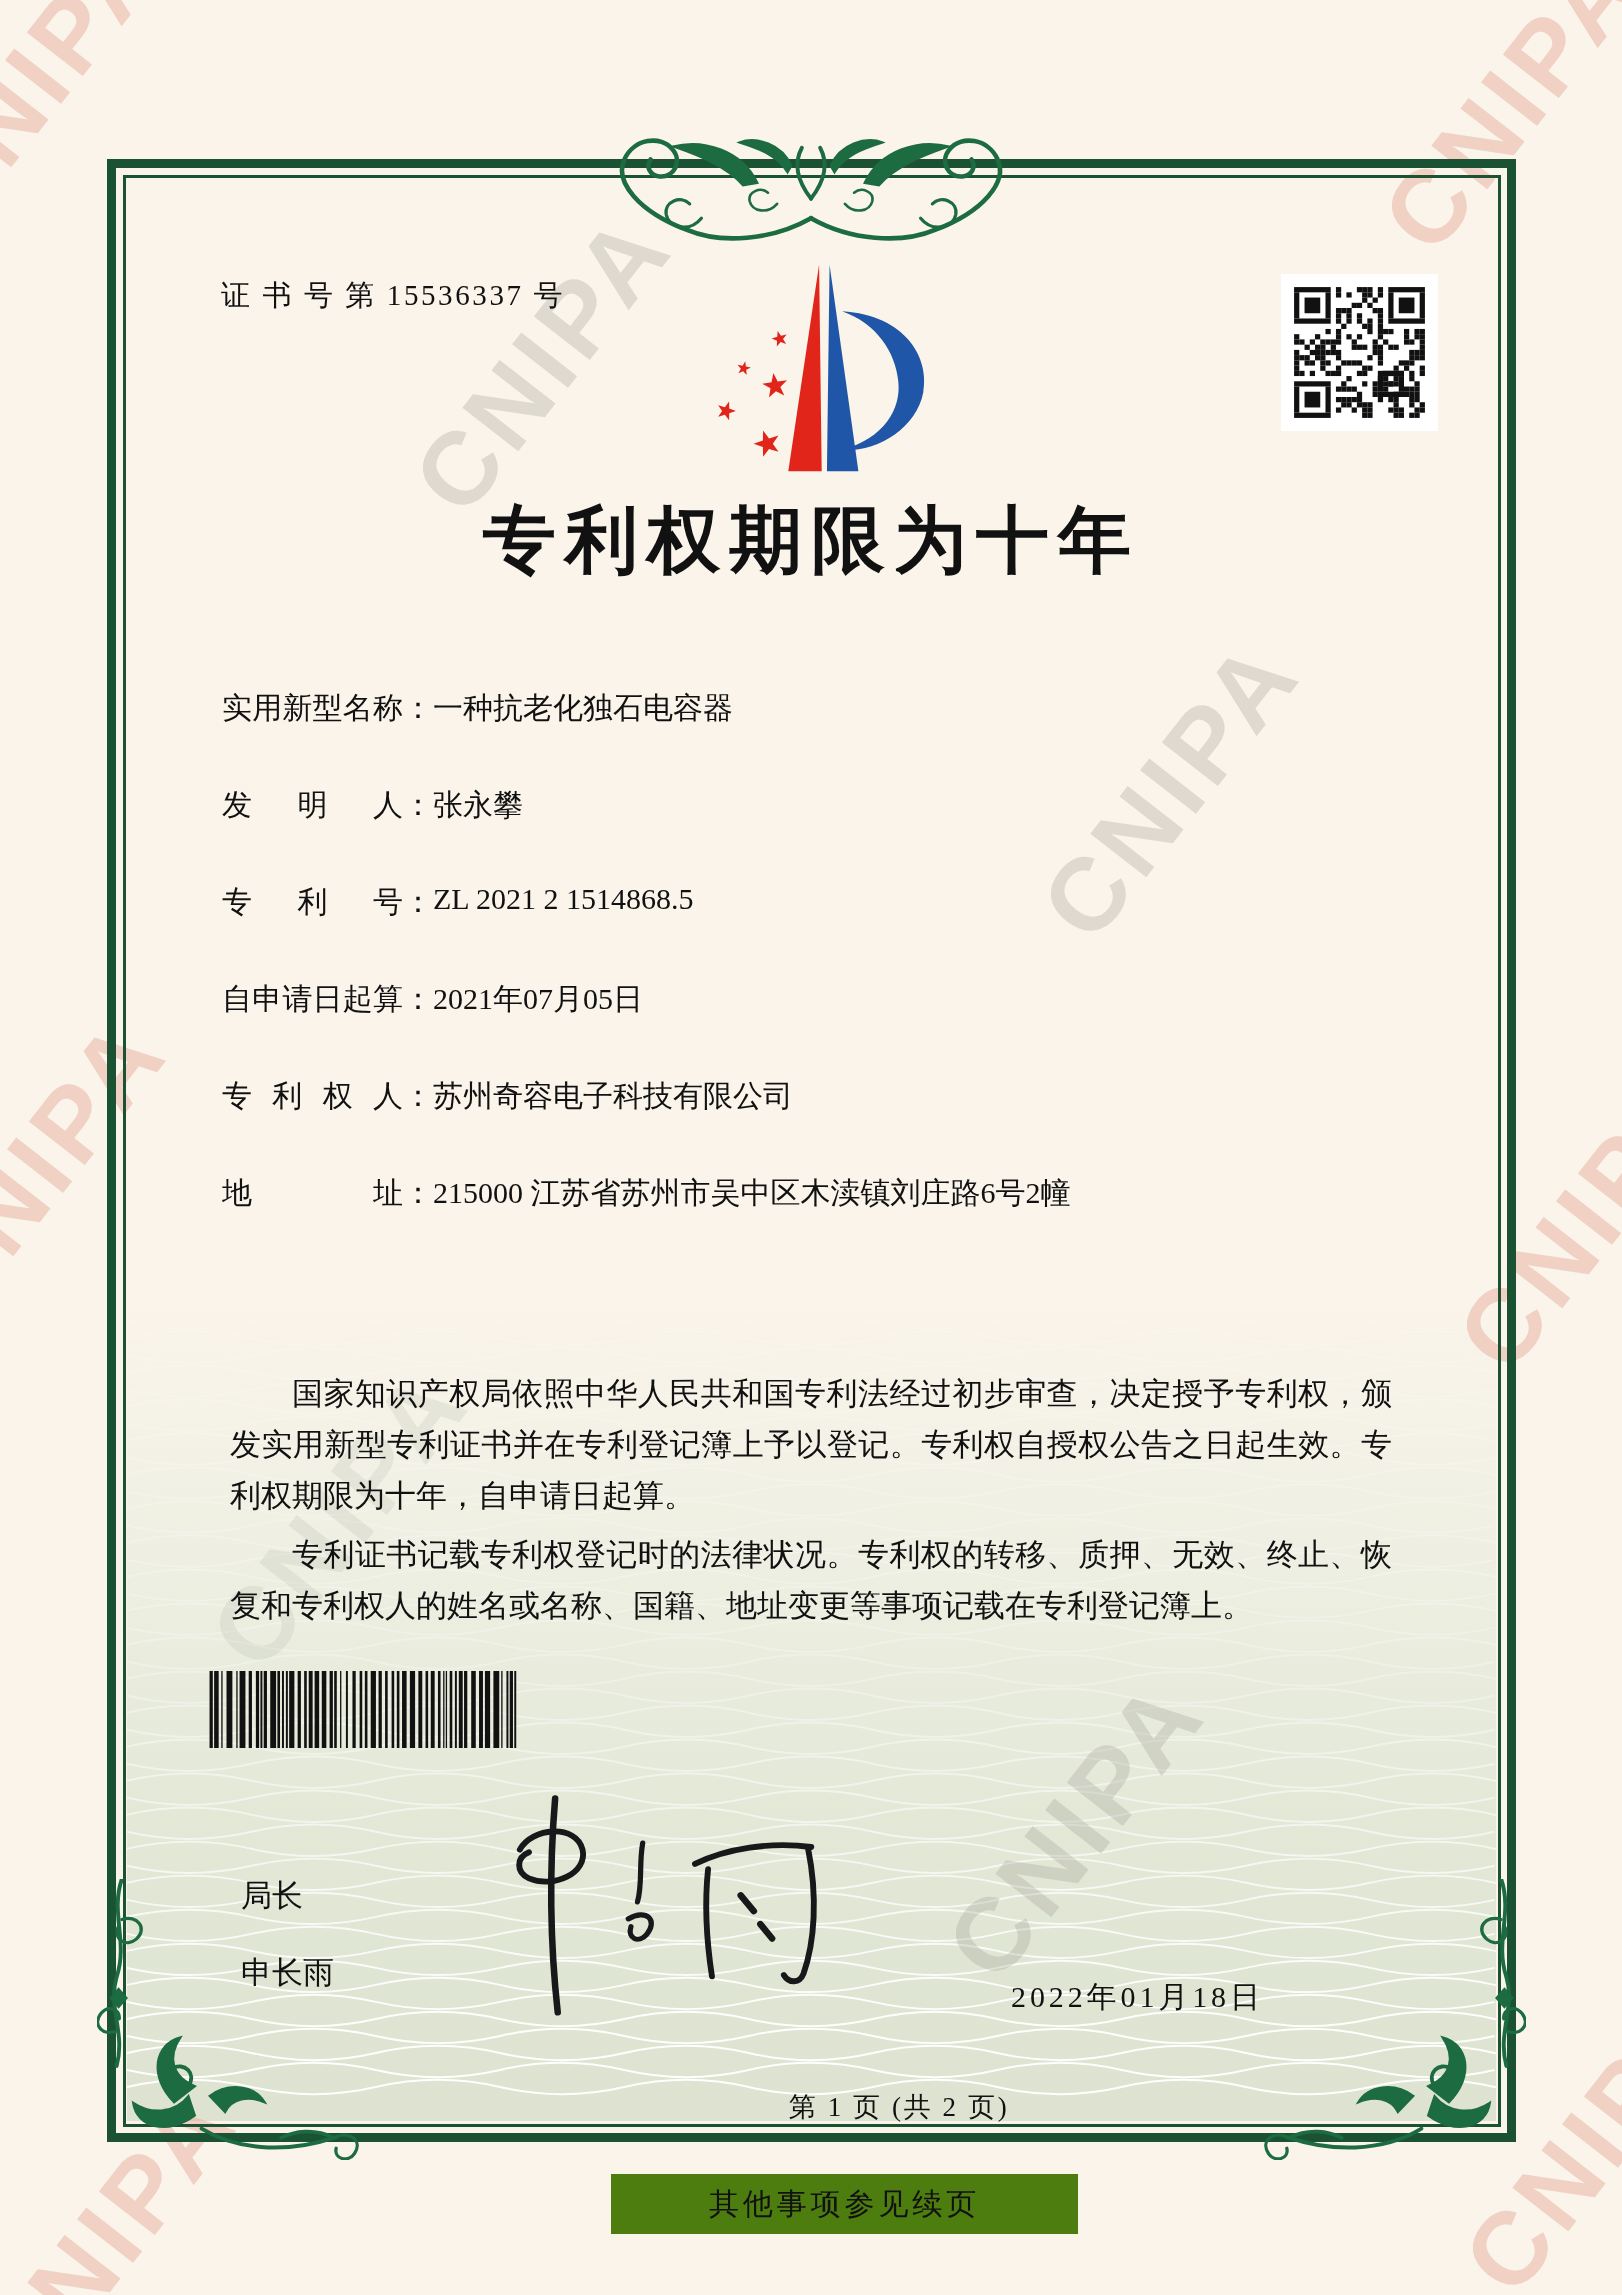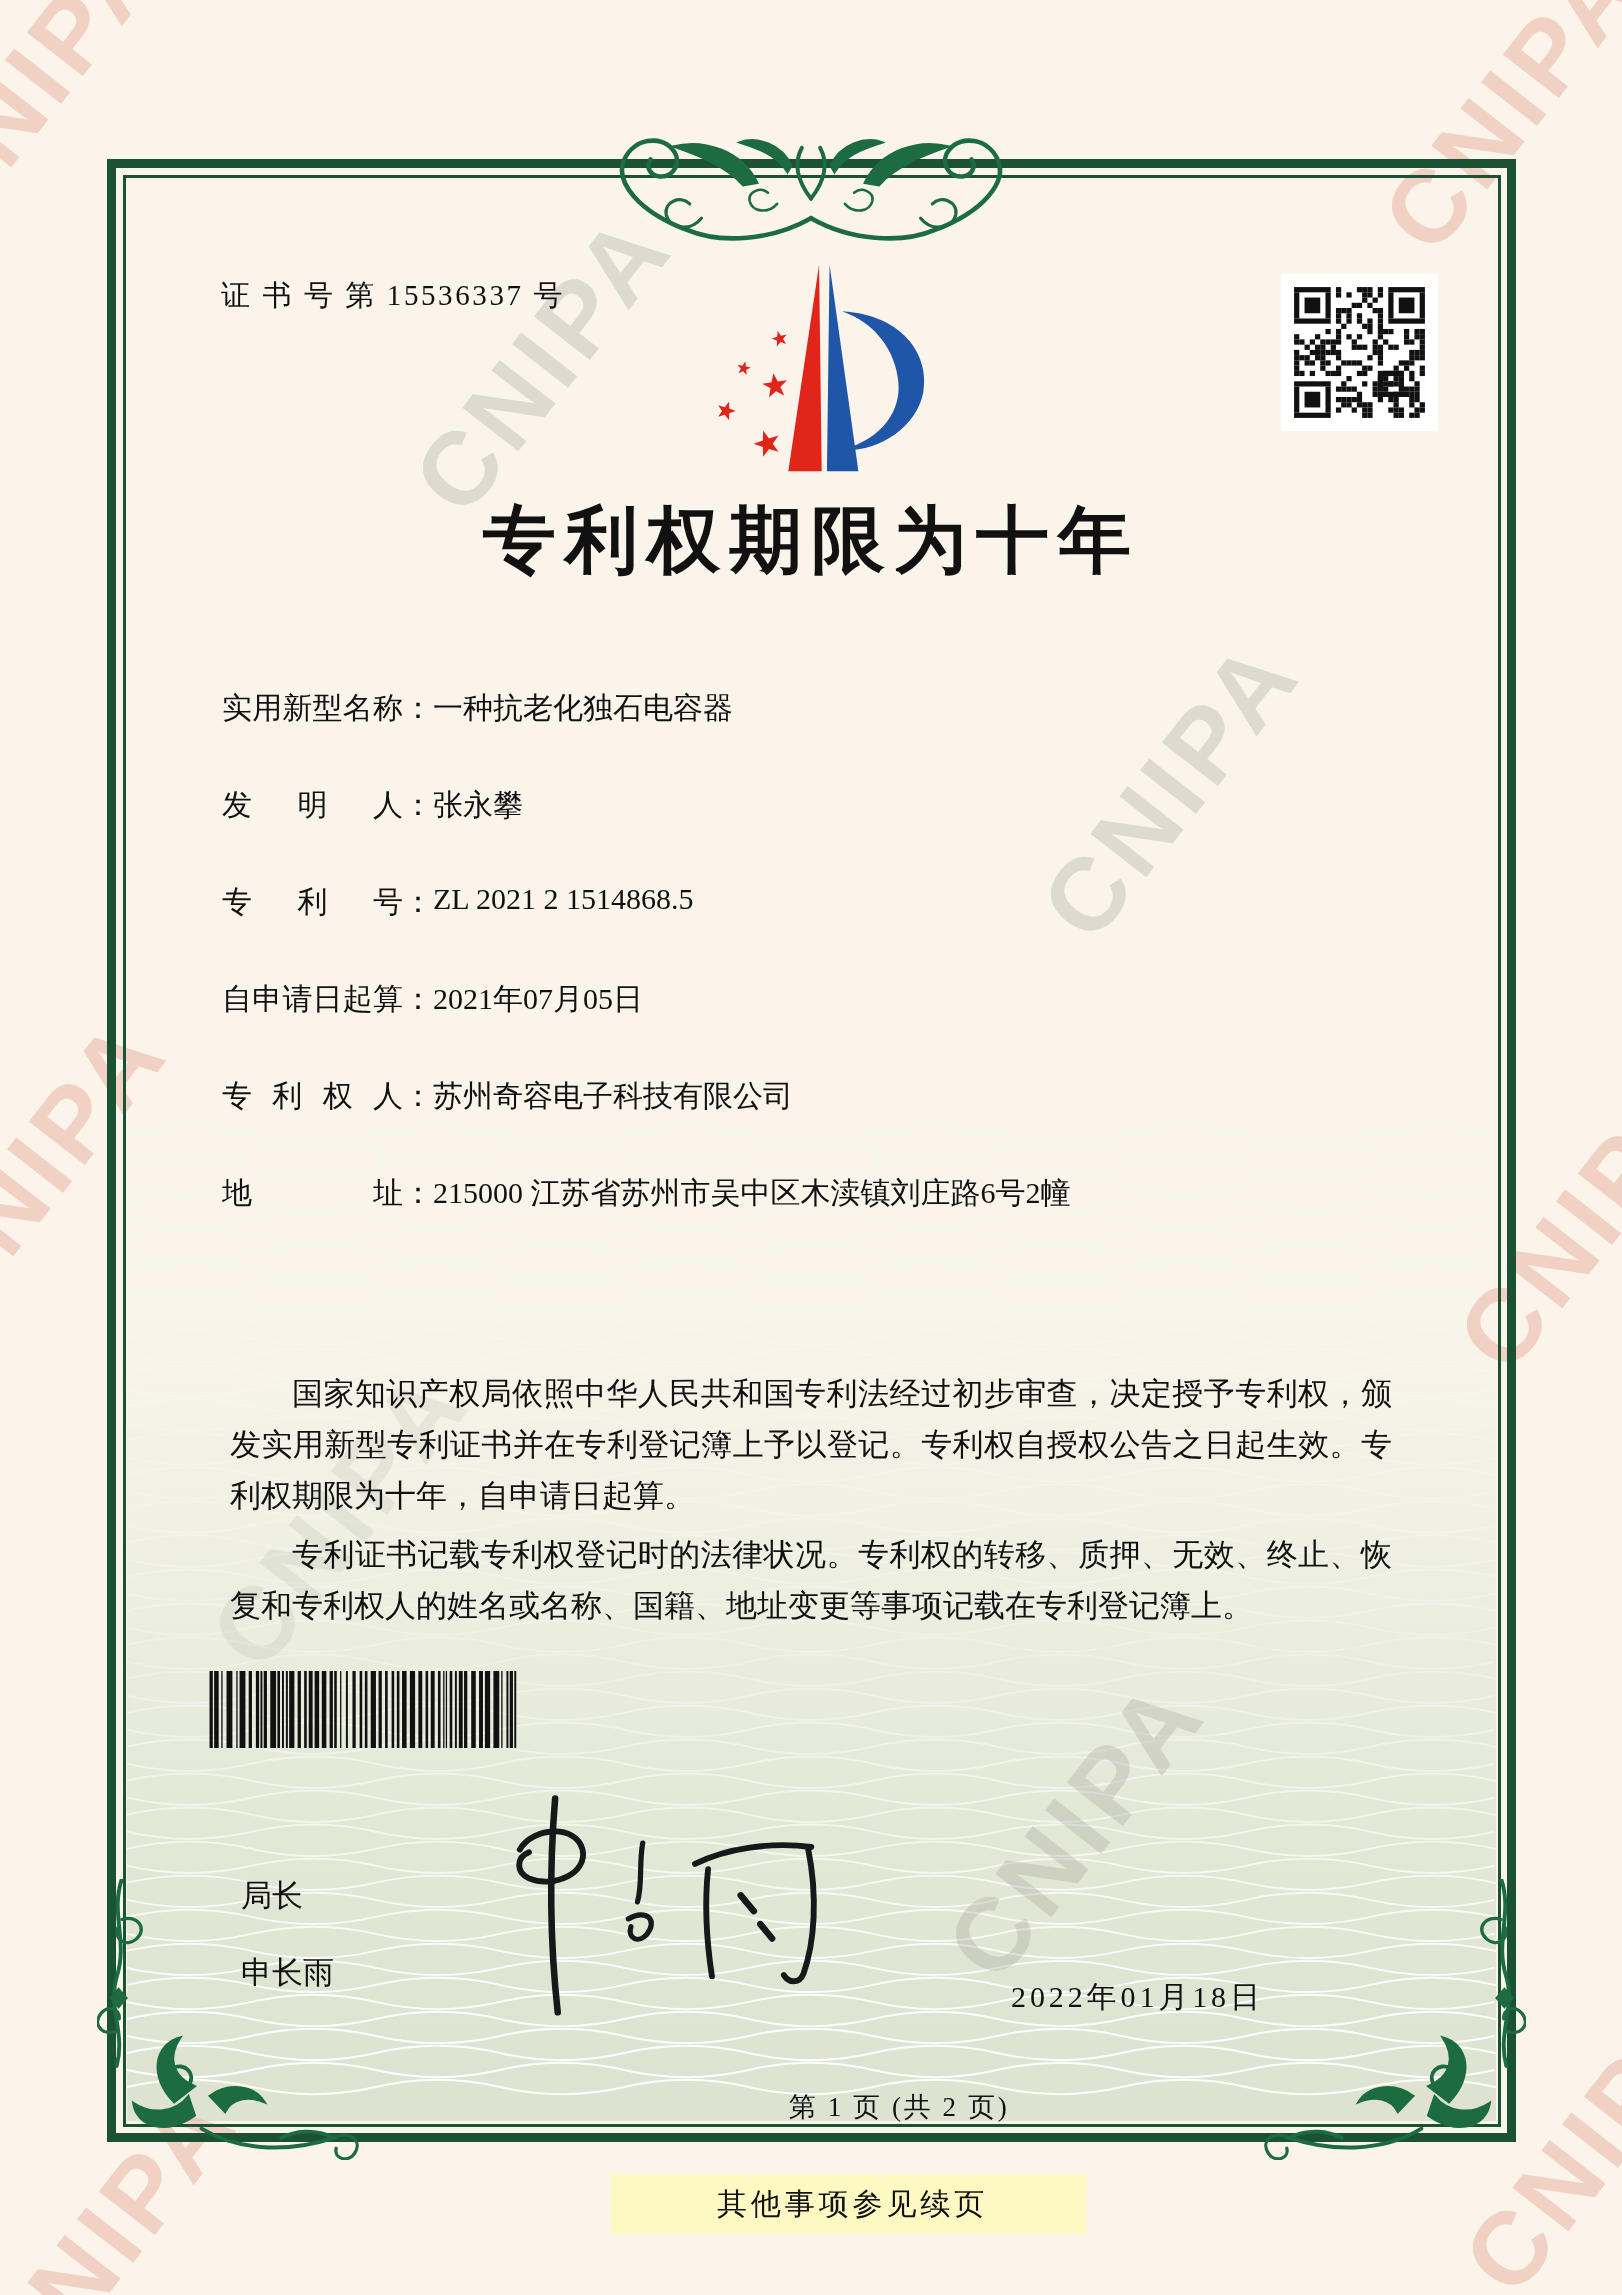--- a/index.html
+++ b/index.html
@@ -34,22 +34,22 @@
   .fvalue{display:inline-block;vertical-align:top;}
   .pair2{position:absolute;left:828px;top:0;}
   .paras{position:absolute;left:222px;top:1360px;width:1178px;font-size:31px;line-height:51px;text-align:justify;}
   .paras p{margin:8px;text-indent:2em;}
   .barcode{position:absolute;left:209px;top:1671px;}
   .chief{position:absolute;left:241px;top:1857px;font-size:31px;line-height:77px;}
   .chief div{height:77px;}
   .sig{position:absolute;left:478px;top:1780px;}
   .issuedate{position:absolute;left:1011px;top:1977px;font-size:30px;letter-spacing:3.9px;white-space:nowrap;}
   .pfooter{position:absolute;left:99px;top:2089px;width:1600px;text-align:center;font-size:27px;letter-spacing:2.6px;}
-  .noteband{position:absolute;left:611px;top:2174px;width:467px;height:60px;background:#fef9c3;z-index:7;
-            text-align:center;line-height:60px;font-size:30px;letter-spacing:3.9px;padding-left:8px;}
+  .noteband{position:absolute;left:611px;top:2174px;width:467px;height:60px;background:#4d7c0f;z-index:7;
+            text-align:center;line-height:60px;font-size:30px;letter-spacing:3.9px;}
 </style>
 </head>
 <body>
 
 <div class="page">
 
   <div class="sage"></div>
 
   <svg class="waves" id="wavesSvg" width="1369" height="1942" viewBox="0 0 2092 2968">
       <path d="M-380 1460 q95 -22 190 0 q95 22 190 0 q95 -22 190 0 q95 22 190 0 q95 -22 190 0 q95 22 190 0 q95 -22 190 0 q95 22 190 0 q95 -22 190 0 q95 22 190 0 q95 -22 190 0 q95 22 190 0 q95 -22 190 0 q95 22 190 0" fill="none" stroke="#ffffff" stroke-width="3" stroke-opacity="0.10" transform="translate(0,0)"></path>

